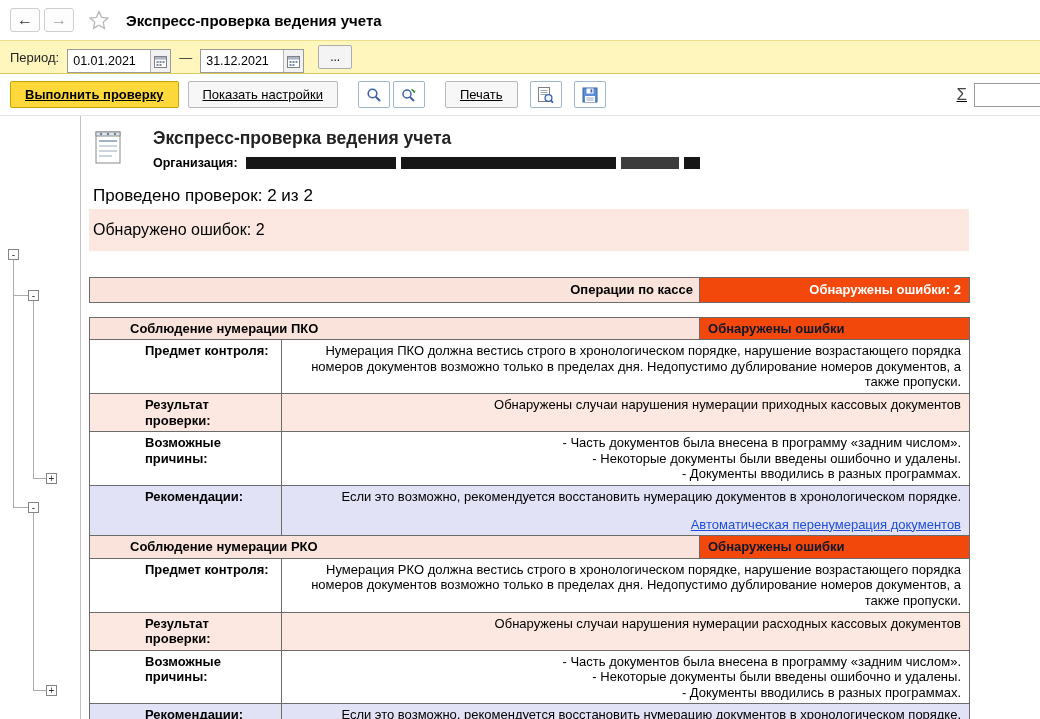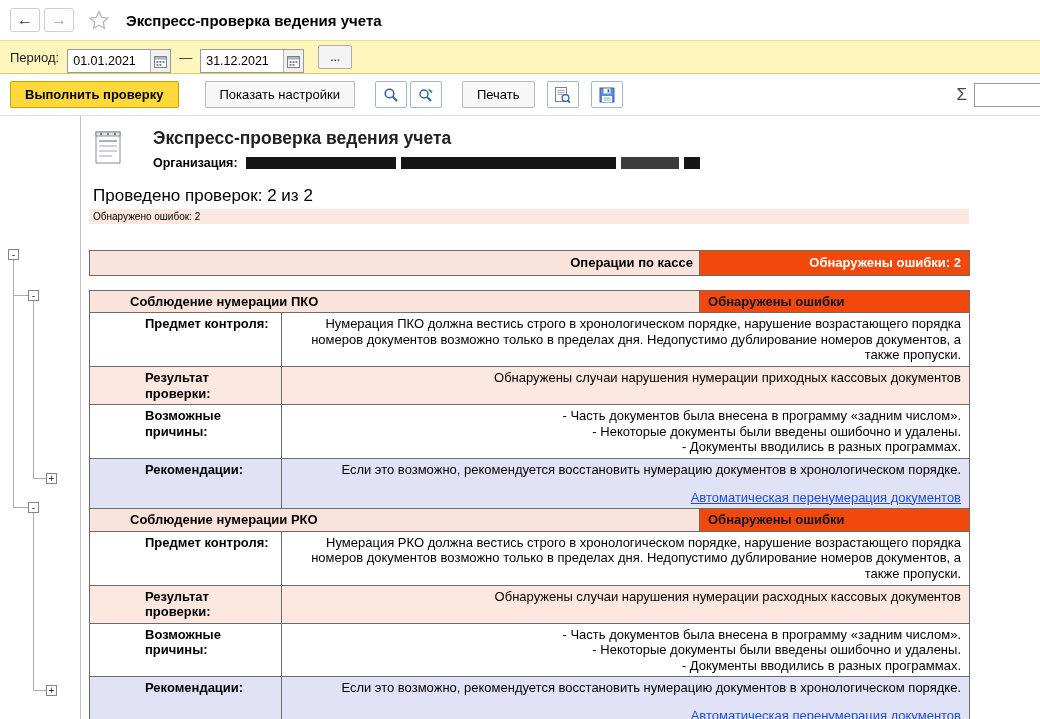--- a/index.html
+++ b/index.html
@@ -19,24 +19,24 @@
   
   .period-bar{height:34px;background:#FFF6BE;border-top:1px solid #EFDF8C;border-bottom:1px solid #DECB5A;
     display:flex;align-items:center;gap:8px;padding:0 10px;box-sizing:border-box;}
   .p-label{font-size:13px;color:#222;}
   .datefield{display:flex;align-items:stretch;height:22px;border:1px solid #9a9a9a;background:#fff;margin-top:8px;}
   .datefield input{width:72px;border:none;outline:none;padding:0 5px;font-size:12.5px;font-family:inherit;background:#fff;}
   .cal-btn{width:20px;background:#f1f1f1;border:none;border-left:1px solid #b5b5b5;display:flex;align-items:center;justify-content:center;cursor:pointer;padding:0;}
   .dash{color:#333;}
   .dots-btn{width:34px;height:24px;border:1px solid #adadad;background:#f4f4f4;border-radius:2px;font-size:12px;margin-left:6px;cursor:pointer;}
   
-  .toolbar{height:42px;display:flex;align-items:center;padding:0 10px;background:#fff;border-bottom:1px solid #e2e2e2;box-sizing:border-box;}
+  .toolbar{height:42px;display:flex;align-items:center;padding:0 10px;background:#fff;border-bottom:1px solid #e2e2e2;box-sizing:border-box;text-decoration:underline;}
   .btn-run{background:#FFD93B;border:1px solid #C3A500;height:27px;padding:0 14px;font-weight:bold;font-size:13px;border-radius:2px;cursor:pointer;font-family:inherit;}
   .btn-plain{background:#f7f7f7;border:1px solid #b9b9b9;height:27px;padding:0 14px;font-size:13px;border-radius:2px;cursor:pointer;font-family:inherit;}
-  .btn-settings{margin-left:26px;}
+  .btn-settings{margin-left:9px;}
   .icon-btn{width:32px;height:27px;border:1px solid #9fb6cc;background:#fff;border-radius:2px;display:flex;align-items:center;justify-content:center;cursor:pointer;padding:0;}
   .ml20{margin-left:20px;}
   .ml12{margin-left:12px;}
   .ml2{margin-left:3px;}
   .sum-wrap{margin-left:auto;display:flex;align-items:center;gap:7px;margin-right:-14px;}
   .sum-sym{font-size:17px;color:#444;}
   .sum-input{width:60px;height:22px;border:1px solid #9a9a9a;font-family:inherit;padding:0 4px;}
   
   .main{display:flex;height:603px;background:#fff;}
   .tree{width:80px;position:relative;border-right:1px solid #c2c2c2;flex:none;background:#fff;}
@@ -45,21 +45,21 @@
   .tline{position:absolute;background:#ababab;}
   .report{flex:1;padding:12px 0 0 8px;position:relative;overflow:hidden;background:#fff;}
   
   .rep-head{display:flex;align-items:flex-start;gap:30px;margin-left:4px;}
   .rep-title{font-size:17.5px;font-weight:bold;color:#222;line-height:1.2;}
   .org-line{margin-top:7px;display:flex;align-items:center;gap:8px;}
   .org-label{font-weight:bold;font-size:12.5px;}
   .redact{display:flex;gap:5px;align-items:center;}
   .redact span{height:12px;display:inline-block;background:#161616;}
   .checks-line{margin-top:16px;font-size:17px;padding-left:4px;}
-  .errors-strip{margin-top:3px;width:880px;background:#FCE8E0;font-size:10px;padding:2px 4px;box-sizing:border-box;}
+  .errors-strip{margin-top:3px;width:880px;background:#FCE8E0;font-size:16px;padding:12px 4px;box-sizing:border-box;}
   
   table{border-collapse:collapse;table-layout:fixed;width:880px;font-size:13px;}
   td{border:1px solid #6b6b6b;vertical-align:top;line-height:1.2;}
   .sec-table{margin-top:26px;text-align:right;}
   .sec-title{background:#FAE3DA;font-weight:bold;padding:4px 6px;}
   .sec-status{background:#F2480C;color:#fff;font-weight:bold;padding:4px 8px;}
   .sub-table{margin-top:14px;}
   .sub-table.second{margin-top:-1px;}
   .sub-title{background:#FAE3DA;font-weight:bold;padding:3px 6px 3px 40px;}
   .sub-status{background:#F2480C;color:#0f172a;font-weight:bold;padding:3px 8px;}

